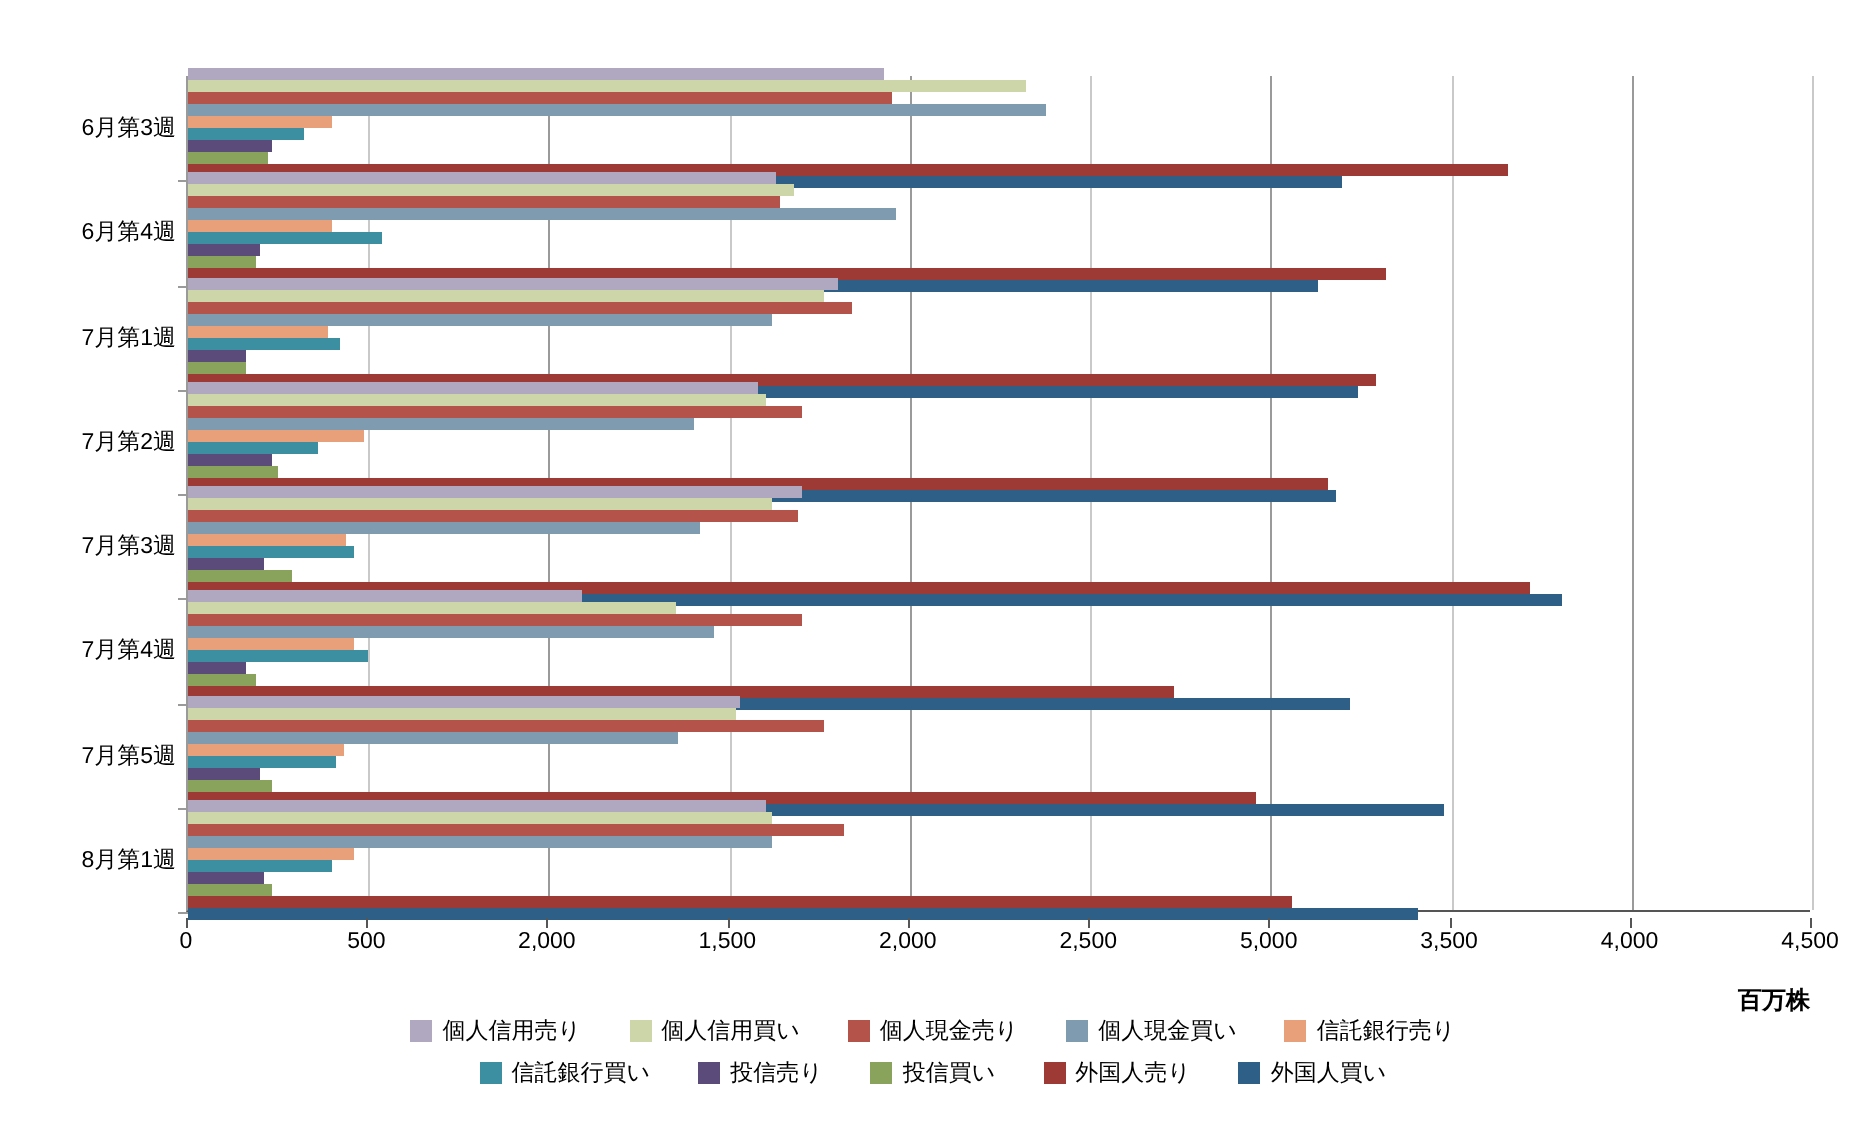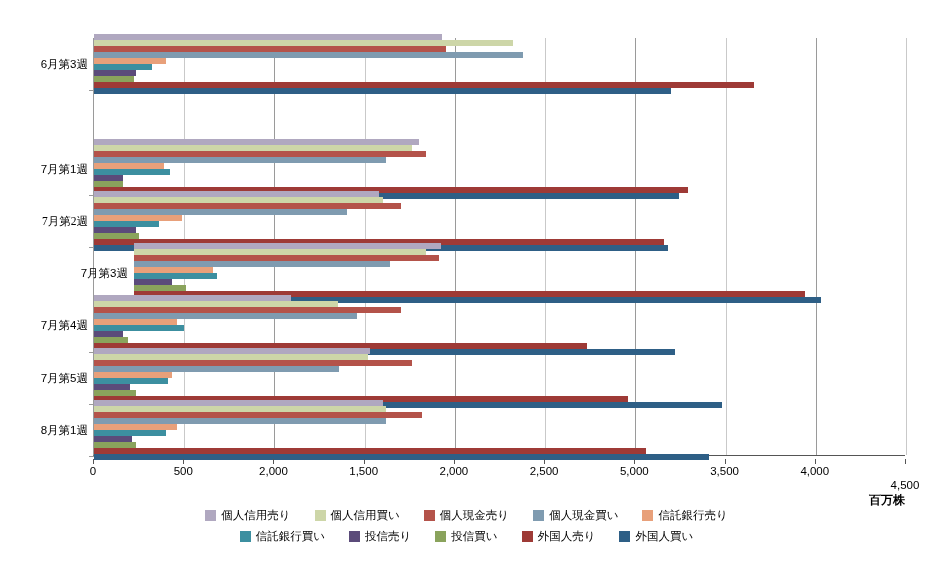--- a/index.html
+++ b/index.html
@@ -110,49 +110,63 @@
         <div class="bar" style="top: 2.125px; width: 418.631px; background: rgb(205, 214, 168);"></div>
         <div class="bar" style="top: 8.125px; width: 351.867px; background: rgb(180, 83, 74);"></div>
         <div class="bar" style="top: 14.125px; width: 429.458px; background: rgb(127, 155, 176);"></div>
         <div class="bar" style="top: 20.125px; width: 72.1778px; background: rgb(232, 160, 122);"></div>
         <div class="bar" style="top: 26.125px; width: 57.7422px; background: rgb(60, 143, 160);"></div>
         <div class="bar" style="top: 32.125px; width: 41.5022px; background: rgb(91, 75, 122);"></div>
         <div class="bar" style="top: 38.125px; width: 39.6978px; background: rgb(138, 163, 92);"></div>
         <div class="bar" style="top: 44.125px; width: 660.427px; background: rgb(158, 58, 54);"></div>
         <div class="bar" style="top: 50.125px; width: 577.422px; background: rgb(46, 95, 134);"></div>
       </div>
+      <div class="band" style="top: 52.25px; height: 52.25px;">
+        <div class="cat-label" style="top: 26.125px;">6月第4週</div>
+        <div class="cat-tickline" style="top: 52.25px;"></div>
+        <div class="bar" style="top: -3.875px; width: 294.124px; background: rgb(176, 168, 192);"></div>
+        <div class="bar" style="top: 2.125px; width: 303.147px; background: rgb(205, 214, 168);"></div>
+        <div class="bar" style="top: 8.125px; width: 295.929px; background: rgb(180, 83, 74);"></div>
+        <div class="bar" style="top: 14.125px; width: 353.671px; background: rgb(127, 155, 176);"></div>
+        <div class="bar" style="top: 20.125px; width: 72.1778px; background: rgb(232, 160, 122);"></div>
+        <div class="bar" style="top: 26.125px; width: 97.44px; background: rgb(60, 143, 160);"></div>
+        <div class="bar" style="top: 32.125px; width: 36.0889px; background: rgb(91, 75, 122);"></div>
+        <div class="bar" style="top: 38.125px; width: 34.2844px; background: rgb(138, 163, 92);"></div>
+        <div class="bar" style="top: 44.125px; width: 599.076px; background: rgb(158, 58, 54);"></div>
+        <div class="bar" style="top: 50.125px; width: 564.791px; background: rgb(46, 95, 134);"></div>
+      </div>
       <div class="band" style="top: 104.5px; height: 52.25px;">
         <div class="cat-label" style="top: 26.125px;">7月第1週</div>
         <div class="cat-tickline" style="top: 52.25px;"></div>
         <div class="bar" style="top: -3.875px; width: 324.8px; background: rgb(176, 168, 192);"></div>
         <div class="bar" style="top: 2.125px; width: 317.582px; background: rgb(205, 214, 168);"></div>
         <div class="bar" style="top: 8.125px; width: 332.018px; background: rgb(180, 83, 74);"></div>
         <div class="bar" style="top: 14.125px; width: 292.32px; background: rgb(127, 155, 176);"></div>
         <div class="bar" style="top: 20.125px; width: 70.3733px; background: rgb(232, 160, 122);"></div>
         <div class="bar" style="top: 26.125px; width: 75.7867px; background: rgb(60, 143, 160);"></div>
         <div class="bar" style="top: 32.125px; width: 28.8711px; background: rgb(91, 75, 122);"></div>
         <div class="bar" style="top: 38.125px; width: 28.8711px; background: rgb(138, 163, 92);"></div>
         <div class="bar" style="top: 44.125px; width: 593.662px; background: rgb(158, 58, 54);"></div>
         <div class="bar" style="top: 50.125px; width: 584.64px; background: rgb(46, 95, 134);"></div>
       </div>
       <div class="band" style="top: 156.75px; height: 52.25px;">
-        <div class="cat-label" style="top: 26.125px; font-family: Liberation Serif, serif;">7月第2週</div>
+        <div class="cat-label" style="top: 26.125px;">7月第2週</div>
         <div class="cat-tickline" style="top: 52.25px;"></div>
         <div class="bar" style="top: -3.875px; width: 285.102px; background: rgb(176, 168, 192);"></div>
         <div class="bar" style="top: 2.125px; width: 288.711px; background: rgb(205, 214, 168);"></div>
         <div class="bar" style="top: 8.125px; width: 306.756px; background: rgb(180, 83, 74);"></div>
         <div class="bar" style="top: 14.125px; width: 252.622px; background: rgb(127, 155, 176);"></div>
         <div class="bar" style="top: 20.125px; width: 88.4178px; background: rgb(232, 160, 122);"></div>
         <div class="bar" style="top: 26.125px; width: 64.96px; background: rgb(60, 143, 160);"></div>
         <div class="bar" style="top: 32.125px; width: 41.5022px; background: rgb(91, 75, 122);"></div>
         <div class="bar" style="top: 38.125px; width: 45.1111px; background: rgb(138, 163, 92);"></div>
         <div class="bar" style="top: 44.125px; width: 570.204px; background: rgb(158, 58, 54);"></div>
         <div class="bar" style="top: 50.125px; width: 573.813px; background: rgb(46, 95, 134);"></div>
       </div>
-      <div class="band" style="top: 209px; height: 52.25px; margin-left: 40px;">
+      <div class="band" style="top: 209px; height: 52.25px;">
         <div class="cat-label" style="top: 26.125px;">7月第3週</div>
         <div class="cat-tickline" style="top: 52.25px;"></div>
         <div class="bar" style="top: -3.875px; width: 306.756px; background: rgb(176, 168, 192);"></div>
         <div class="bar" style="top: 2.125px; width: 292.32px; background: rgb(205, 214, 168);"></div>
         <div class="bar" style="top: 8.125px; width: 304.951px; background: rgb(180, 83, 74);"></div>
         <div class="bar" style="top: 14.125px; width: 256.231px; background: rgb(127, 155, 176);"></div>
         <div class="bar" style="top: 20.125px; width: 79.3956px; background: rgb(232, 160, 122);"></div>
         <div class="bar" style="top: 26.125px; width: 83.0044px; background: rgb(60, 143, 160);"></div>
         <div class="bar" style="top: 32.125px; width: 37.8933px; background: rgb(91, 75, 122);"></div>
         <div class="bar" style="top: 38.125px; width: 52.3289px; background: rgb(138, 163, 92);"></div>
@@ -216,21 +230,21 @@
       <div class="xlabel" style="left: 360.889px; top: 6px;">2,000</div>
       <div class="xtick" style="left: 451.111px;"></div>
       <div class="xlabel" style="left: 451.111px; top: 6px;">2,500</div>
       <div class="xtick" style="left: 541.333px;"></div>
       <div class="xlabel" style="left: 541.333px; top: 6px;">5,000</div>
       <div class="xtick" style="left: 631.556px;"></div>
       <div class="xlabel" style="left: 631.556px; top: 6px;">3,500</div>
       <div class="xtick" style="left: 721.778px;"></div>
       <div class="xlabel" style="left: 721.778px; top: 6px;">4,000</div>
       <div class="xtick" style="left: 812px;"></div>
-      <div class="xlabel" style="left: 812px; top: 20px;">4,500</div>
+      <div class="xlabel" style="left: 812px; top: 6px;">4,500</div>
     </div>
 
   <div class="unit-label">百万株</div>
 
   <div class="legend">
     <div class="legend-row" id="legend-row-1">
         <div class="legend-item">
           <span class="legend-swatch" style="background: rgb(176, 168, 192);"></span>
           <span class="legend-text">個人信用売り</span>
         </div>

